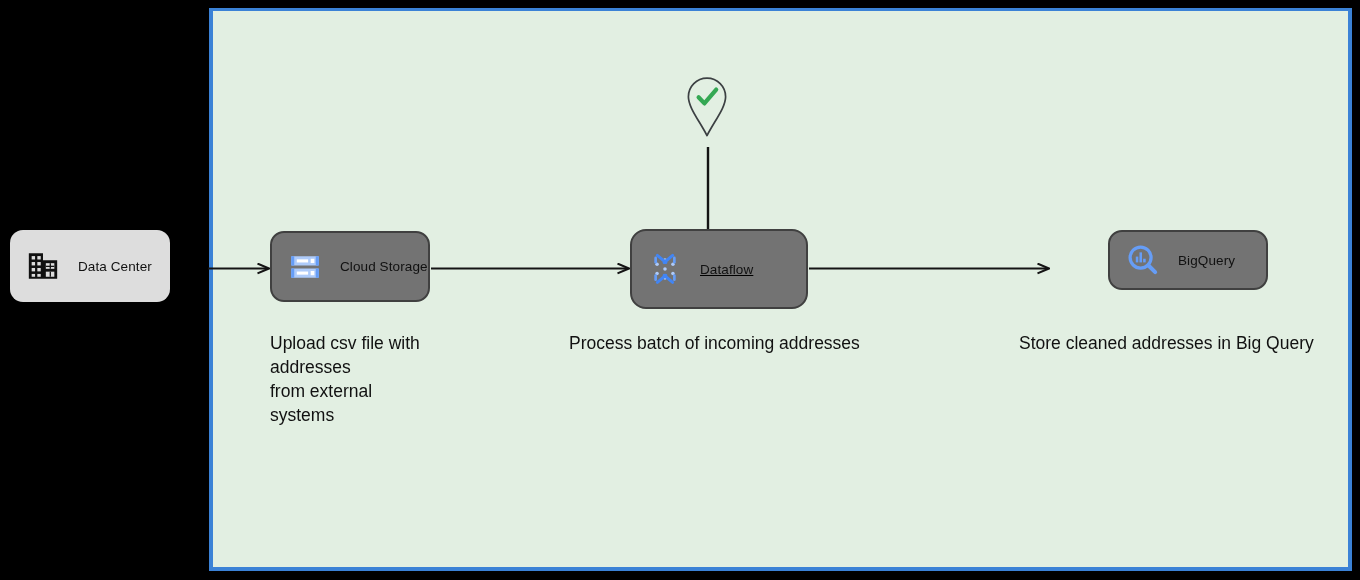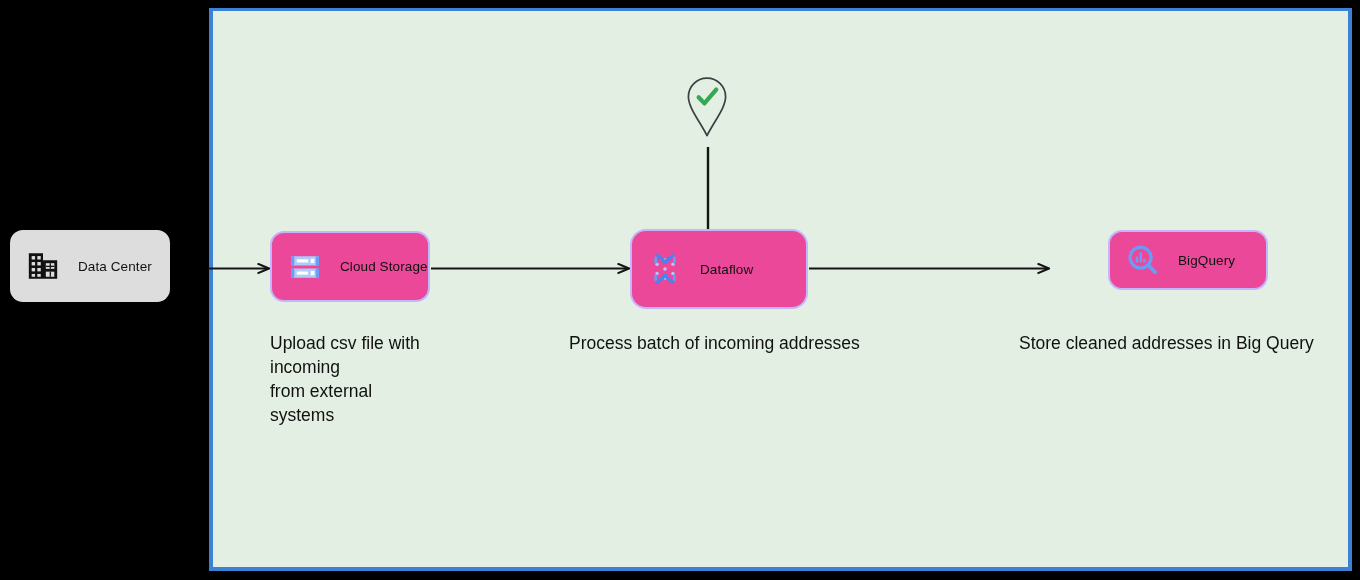--- a/index.html
+++ b/index.html
@@ -26,22 +26,22 @@
     width: 1143px;
     height: 563px;
     background: #e2efe2;
     border: 4px solid #3b82d6;
     border-top-width: 3px;
   }
 
   
   .node {
     position: absolute;
-    background: #ec4899;
-    border: 2px solid #c4b5fd;
+    background: #737373;
+    border: 2px solid #404040;
     border-radius: 14px;
     display: flex;
     align-items: center;
     padding-left: 16px;
     box-shadow: 0 0 0 0 rgba(0,0,0,0);
   }
   .node .node-icon {
     width: 34px;
     height: 34px;
     flex: 0 0 34px;
@@ -72,20 +72,21 @@
     top: 231px;
     width: 160px;
     height: 71px;
   }
   #node-dataflow {
     left: 630px;
     top: 229px;
     width: 178px;
     height: 80px;
     border-radius: 16px;
+    text-decoration: underline;
   }
   #node-bigquery {
     left: 1108px;
     top: 230px;
     width: 160px;
     height: 60px;
   }
 
   
   #node-address-validation {
@@ -242,21 +243,21 @@
   </div>
 
   <div id="node-address-validation">
     <svg class="pin-icon" viewBox="0 0 42 62" xmlns="http://www.w3.org/2000/svg">
       <path d="M21 2.2 C10.6 2.2 2.4 10.5 2.4 20.8 C2.4 31.6 13.8 45.4 21 59.6 C28.2 45.4 39.6 31.6 39.6 20.8 C39.6 10.5 31.4 2.2 21 2.2 Z" fill="none" stroke="#3c4043" stroke-width="1.7" stroke-linejoin="round"></path>
       <path d="M12.6 21.2 L18.4 27.4 L30.2 13.6" fill="none" stroke="#34a853" stroke-width="4.2" stroke-linecap="round" stroke-linejoin="round"></path>
     </svg>
   </div>
 
   <div class="caption" id="caption-upload">Upload csv file with
-incoming
+addresses
 from external
 systems</div>
 
   <div class="caption" id="caption-process">Process batch of incoming addresses</div>
 
   <div class="caption" id="caption-store">Store cleaned addresses in Big Query</div>
 
 </div>
 
 </body></html>

